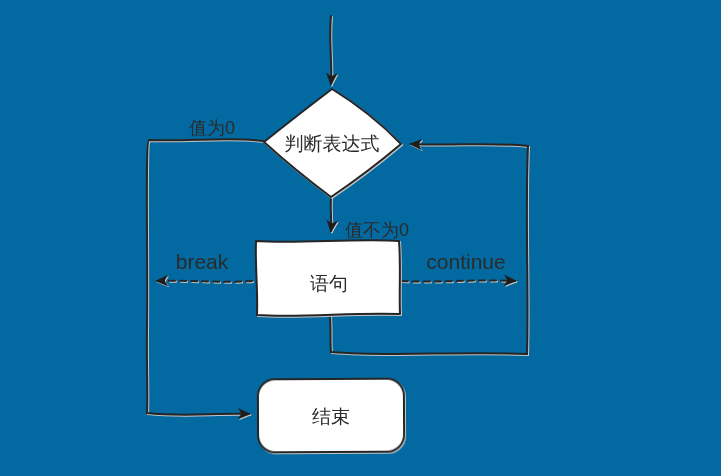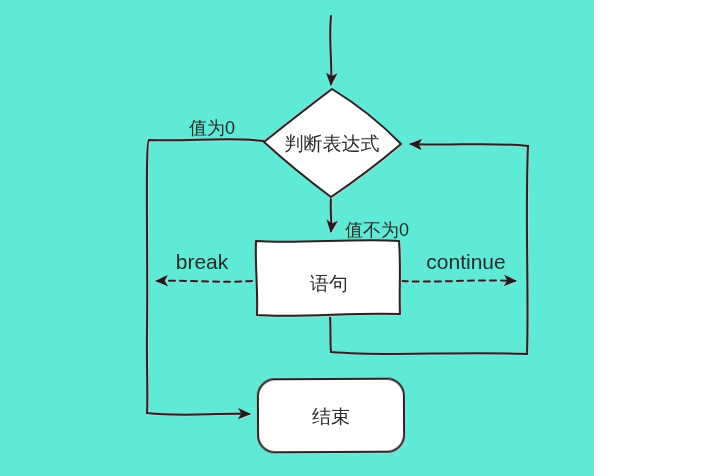--- a/index.html
+++ b/index.html
@@ -1,20 +1,20 @@
 <!DOCTYPE html>
 <html><head>
 <meta charset="utf-8">
 <style>
   html, body { margin: 0; padding: 0; background: #ffffff; }
   .canvas {
     position: relative;
-    width: 594px;
+    width: 721px;
     height: 476px;
-    background: #5eead4;
+    background: #0369a1;
     font-family: "Liberation Sans", "DejaVu Sans", sans-serif;
     overflow: hidden;
   }
   svg { position: absolute; left: 0; top: 0; }
   .stroke {
     fill: none;
     stroke: #252525;
     stroke-width: 2;
     stroke-linecap: round;
     stroke-linejoin: miter;

